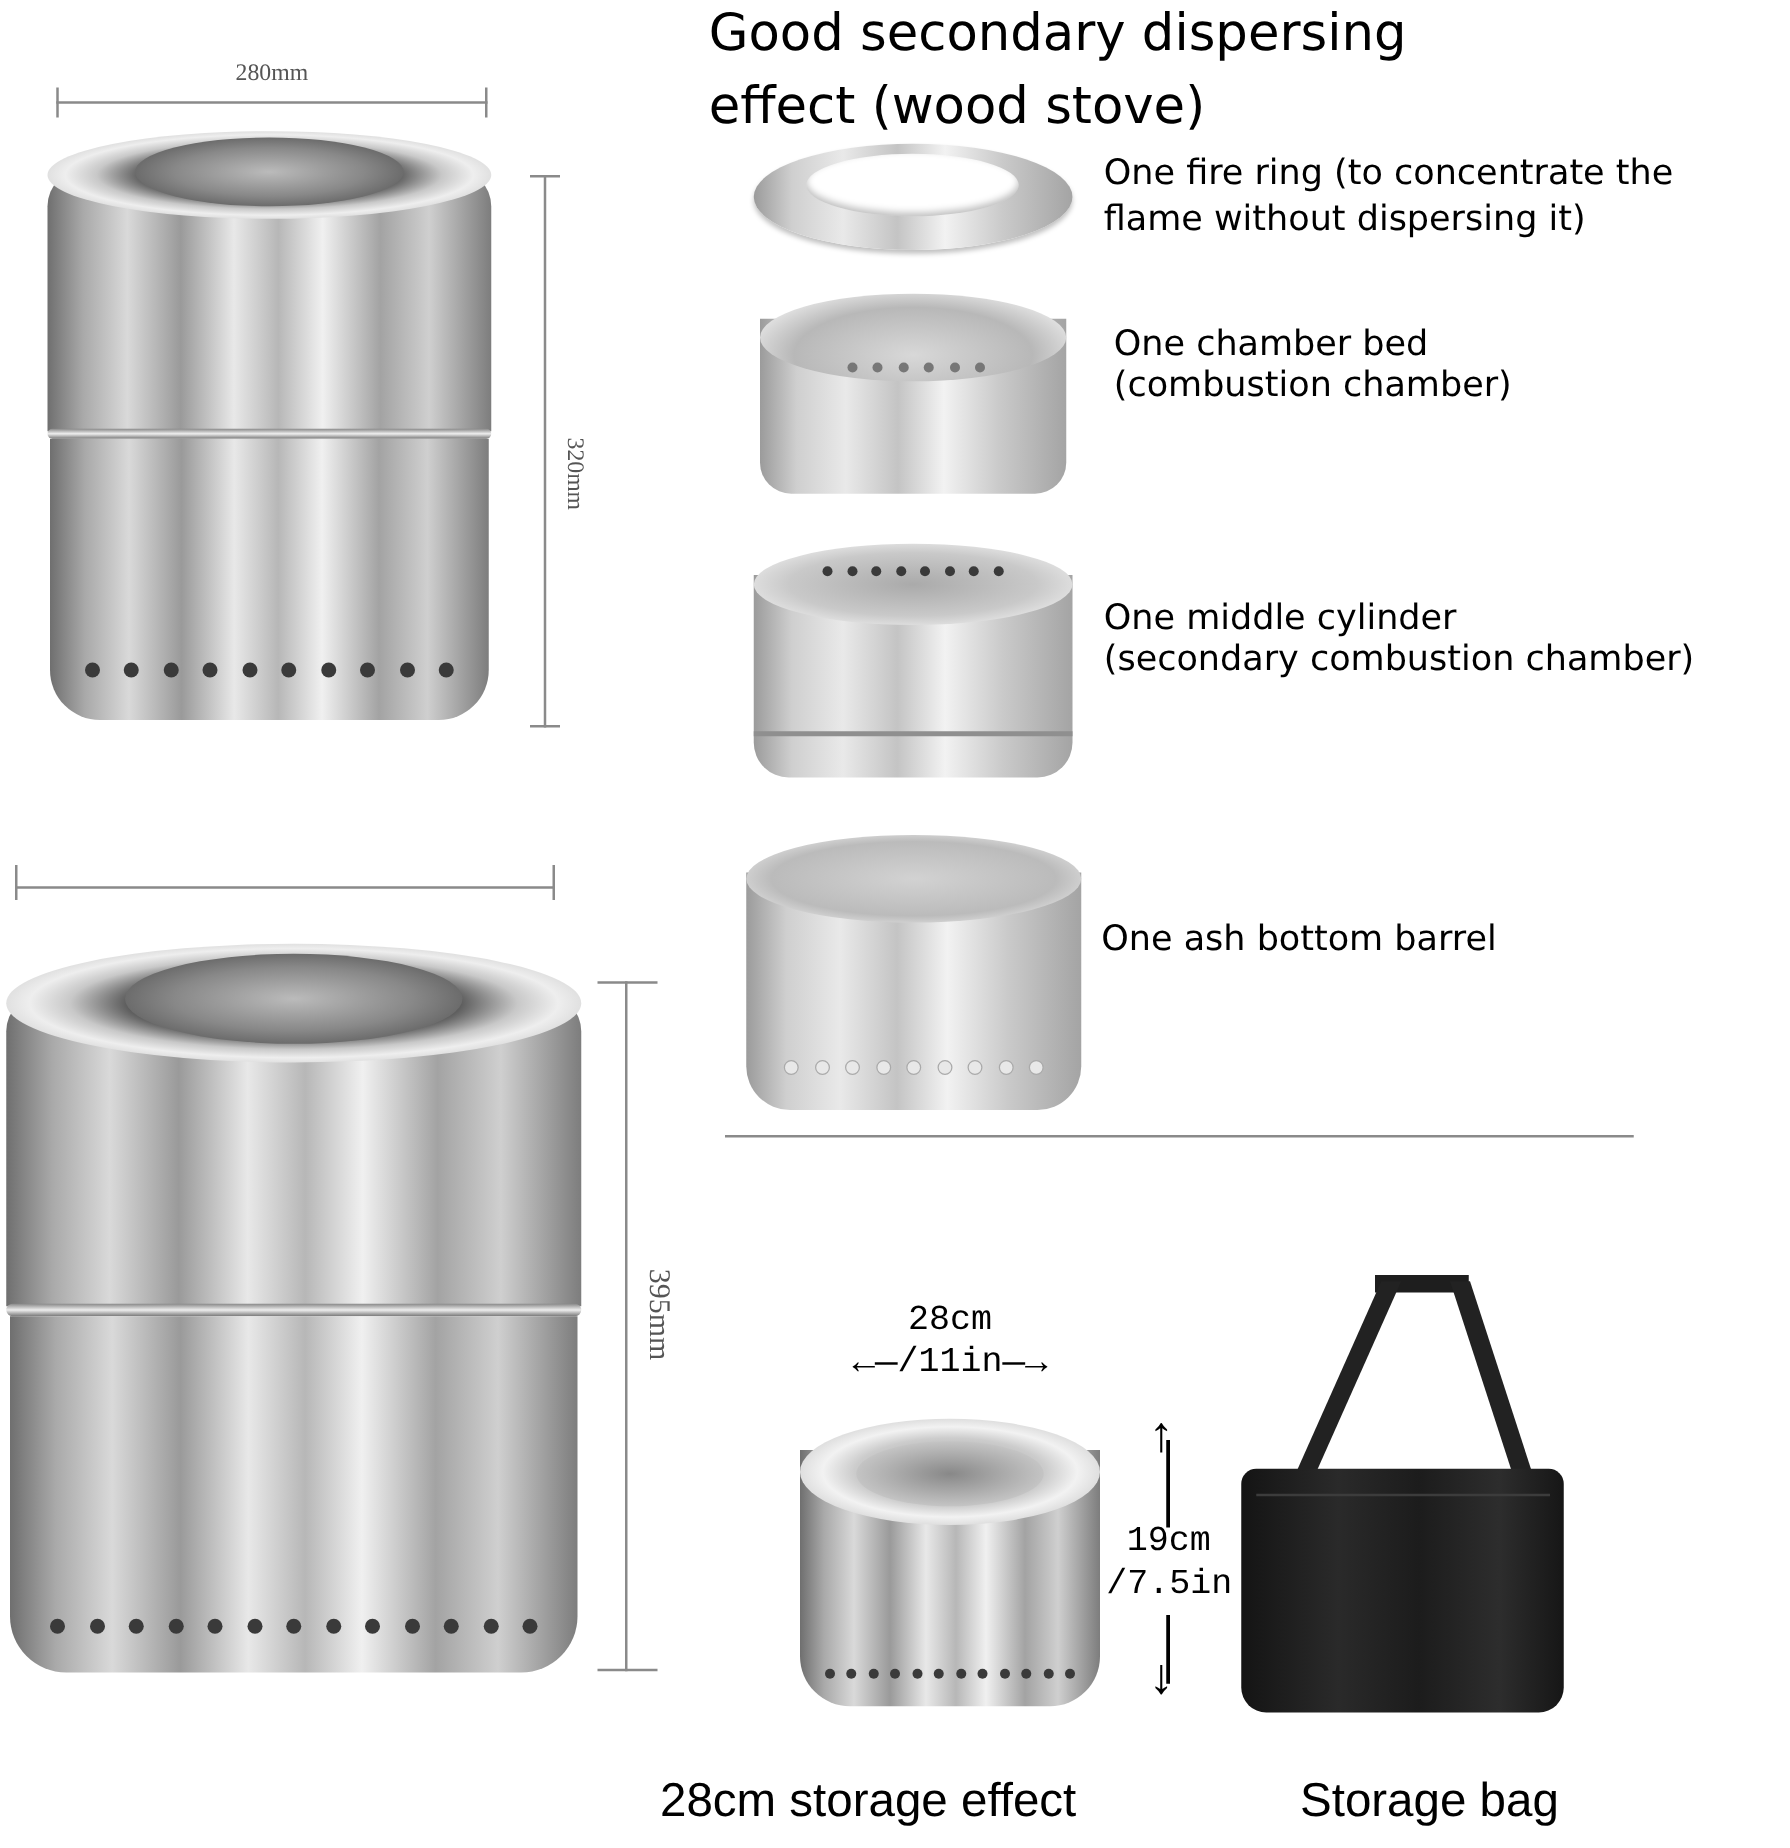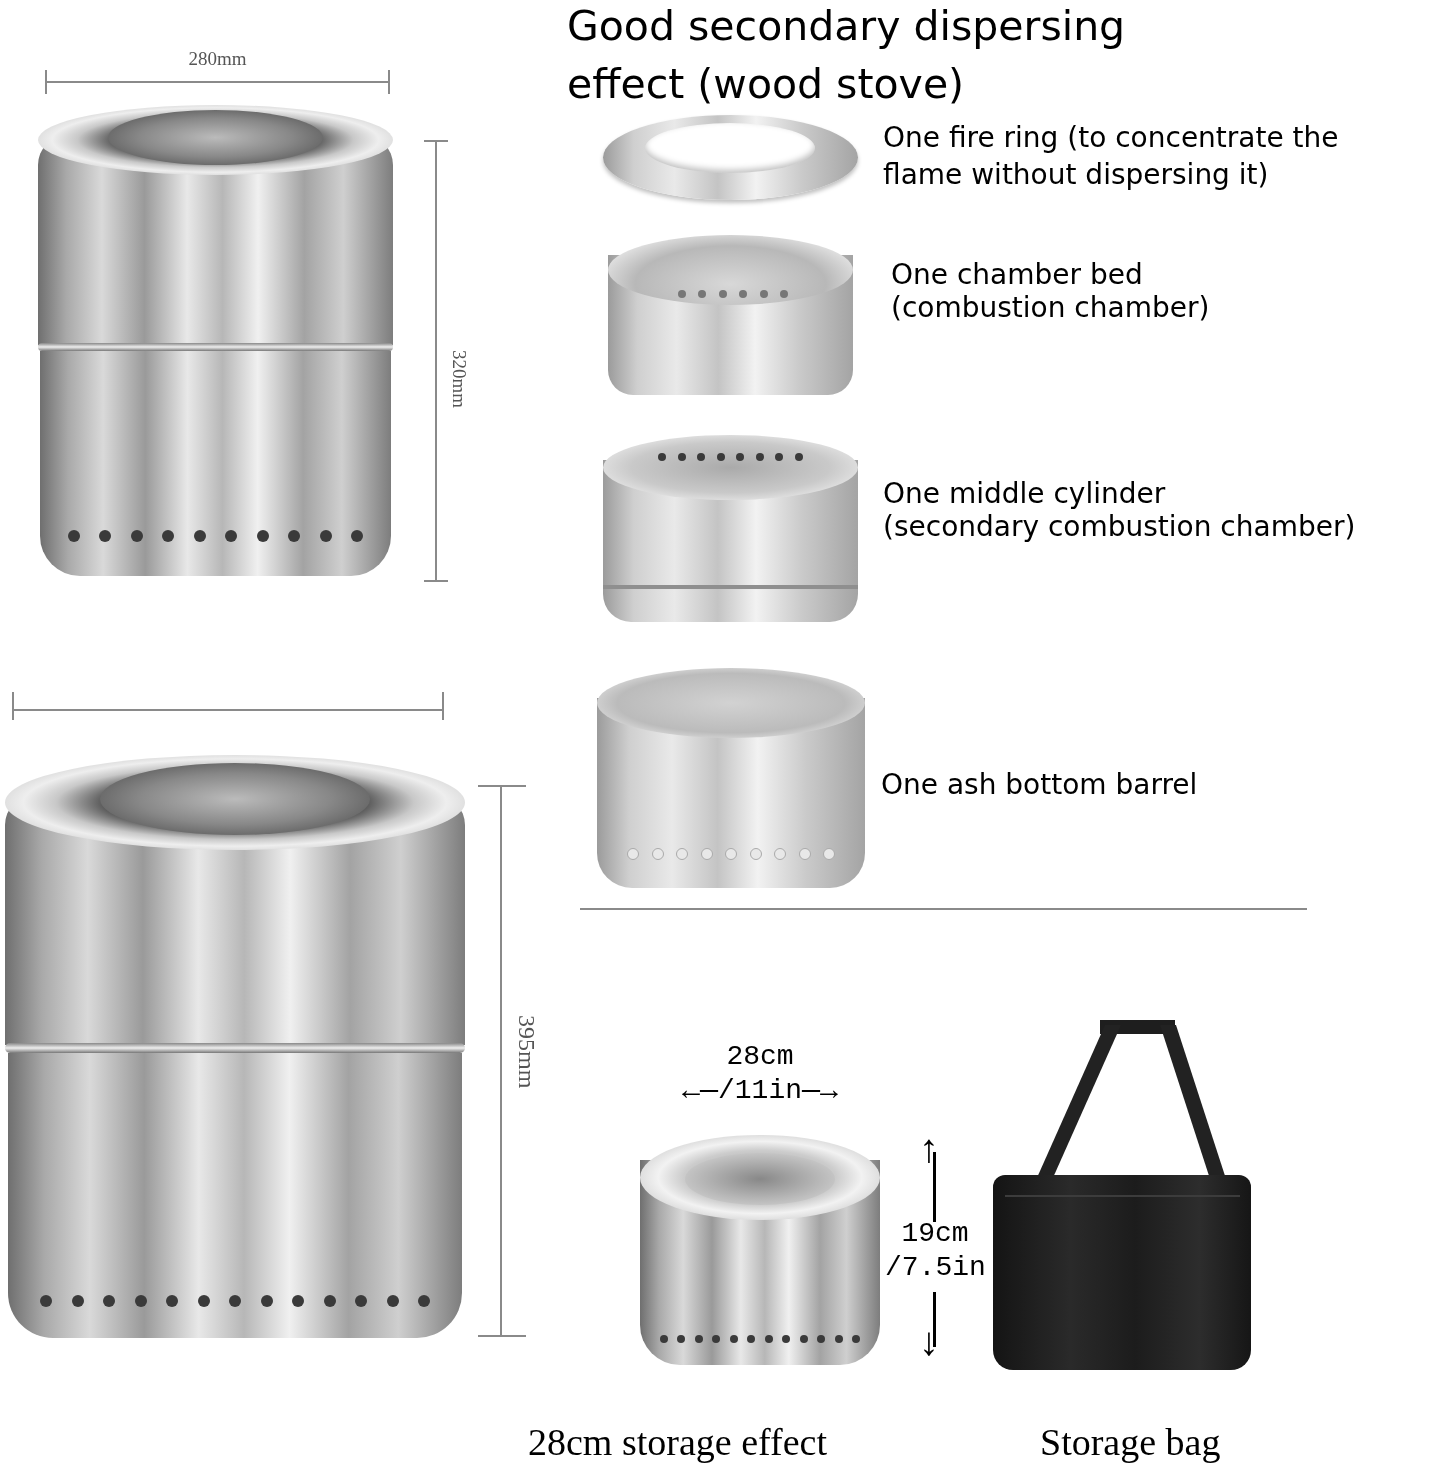--- a/index.html
+++ b/index.html
@@ -12,21 +12,21 @@
   }
   .steel-light {
     background: linear-gradient(90deg,#9b9b9b 0%,#cfcfcf 12%,#e9e9e9 28%,#c4c4c4 45%,#f2f2f2 60%,#cacaca 78%,#a4a4a4 100%);
   }
   .holes { position:absolute; display:flex; justify-content:space-between; }
   .hole { width:12px; height:12px; border-radius:50%; background:#3a3a3a; }
   .hole.sm { width:8px; height:8px; }
   .hole.lt { background:#e8e8e8; border:1px solid #aaa; width:10px; height:10px;}
   .title-text { font-family:"DejaVu Sans", sans-serif; font-size:41px; line-height:52px; }
   .part-text { font-family:"DejaVu Sans", sans-serif; font-size:28px; line-height:35px; }
-  .caption { font-family:Liberation Serif, serif; font-size:38px; }
+  .caption { font-family:Liberation Sans, sans-serif; font-size:38px; }
   .arrow-text { font-family:Liberation Mono, monospace; font-size:28px; line-height:34px; text-align:center; }
 </style>
 </head>
 <body>
 
 <div class="abs" style="left:45px;top:48px;width:345px;height:40px;">
   <div class="abs dim-text" style="left:0;width:100%;top:0;text-align:center;font-size:19px;">280mm</div>
   <div class="abs dim-line" style="left:0;top:33px;width:100%;height:2px;"></div>
   <div class="abs dim-line" style="left:0;top:22px;width:2px;height:24px;"></div>
   <div class="abs dim-line" style="right:0;top:22px;width:2px;height:24px;"></div>
@@ -154,21 +154,21 @@
       <span class="hole lt"></span>
       <span class="hole lt"></span>
       <span class="hole lt"></span>
       <span class="hole lt"></span>
       <span class="hole lt"></span>
       <span class="hole lt"></span>
       <span class="hole lt"></span>
       <span class="hole lt"></span>
   </div>
 </div>
-<div class="abs part-text" style="left:881px;top:768px;line-height:33px;">
+<div class="abs part-text" style="left:881px;top:734px;line-height:33px;">
   <div>One ash bottom barrel</div>
 </div>
 
 <div class="abs" style="left:580px;top:908px;width:727px;height:2px;background:#8a8a8a;"></div>
 
 <div class="abs arrow-text" style="left:635px;top:1040px;width:250px;">
   <div>28cm</div>
   <div style="display:flex;align-items:center;justify-content:center;">
     <span style="font-size:30px;">←—</span>
     <span style="margin:0 0;">/11in</span>

